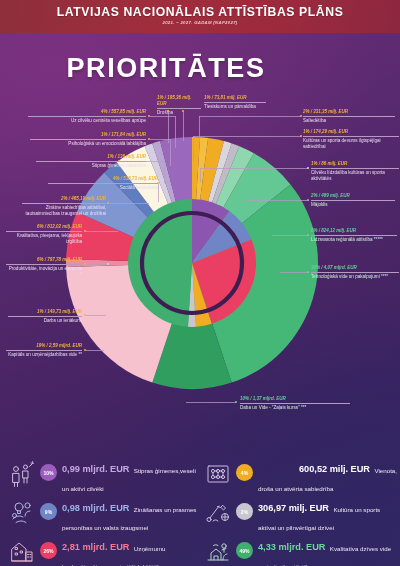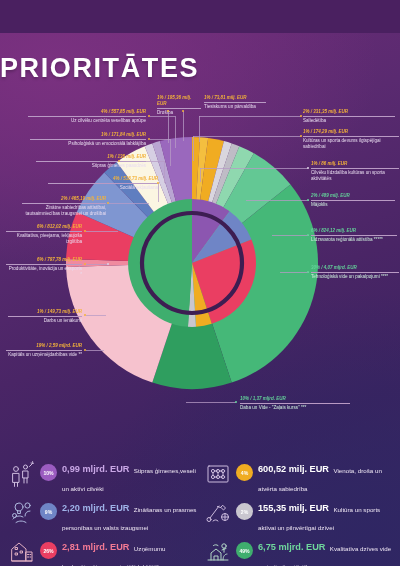--- a/index.html
+++ b/index.html
@@ -29,21 +29,21 @@
   
   .canvas{
     position:absolute;left:0;top:33px;width:400px;height:533px;
     background:
       radial-gradient(ellipse 520px 320px at 14% 6%, #7a3180 0%, rgba(122,49,128,0) 62%),
       radial-gradient(ellipse 460px 420px at 92% 96%, #2f2663 0%, rgba(47,38,99,0) 60%),
       linear-gradient(160deg,#6e2c78 0%,#5a2a70 28%,#4a2566 52%,#3b2360 74%,#342a63 100%);
   }
 
   .title{
-    position:absolute;left:0;top:20px;width:332px;text-align:left;
+    position:absolute;left:0;top:20px;width:332px;text-align:center;
     font-size:27px;font-weight:bold;color:#ffffff;letter-spacing:1.6px;
     text-shadow:0 2px 3px rgba(0,0,0,.22);
   }
 
   
   #chartwrap{position:absolute;left:62px;top:100px;width:260px;height:260px;}
   #chartwrap svg{display:block;}
 
   
   .cal{position:absolute;font-size:4.6px;line-height:1.42;color:#efe6f4;}
@@ -81,20 +81,24 @@
   }
   .ltxt{position:absolute;left:56px;top:1px;right:0;}
   .lamt{font-size:9.2px;font-weight:bold;line-height:1.15;}
   .ldesc{font-size:6.2px;line-height:1.22;color:#efe7f4;padding-top:.5px;}
 </style>
 </head>
 <body>
 
 <div id="page">
 
+  <div class="header">
+    <h1>LATVIJAS NACIONĀLAIS ATTĪSTĪBAS PLĀNS</h1>
+    <div class="sub">2021. – 2027. GADAM (NAP2027)</div>
+  </div>
 
   <div class="canvas">
 
     <div class="title">PRIORITĀTES</div>
 
     <div id="chartwrap">
       <svg width="260" height="260" viewBox="0 0 260 260">
         <g id="outer-ring">
             <path d="M 130 130 L 130.00 4.00 A 126 126 0 0 1 138.07 4.26 Z" fill="#f0ac22"></path>
             <path d="M 130 130 L 138.07 4.26 A 126 126 0 0 1 146.11 5.03 Z" fill="#f4bf3f"></path>
@@ -290,21 +294,21 @@
               <circle cx="11" cy="8" r="4"></circle>
                 <path d="M9.6 12v2.5h2.8V12"></path>
               <circle cx="19.5" cy="6.5" r="2.6"></circle>
                 <path d="M17 17c0-3 2-5 5-5"></path>
               <path d="M5 20c2.5-3 7-4 10-2M8 23.5c3-2 7-2 10 0"></path>
               <circle cx="6.5" cy="16.5" r="2"></circle>
             </svg>
           </span>
           <span class="lbub" style="background: rgb(111, 133, 198);">9%</span>
           <span class="ltxt">
-            <span class="lamt" style="color: rgb(159, 179, 232);">2,20 mljrd. EUR</span>
+            <span class="lamt" style="color: rgb(159, 179, 232);">0,98 mljrd. EUR</span>
             <span class="ldesc">Zināšanas un prasmes personības un valsts izaugsmei</span>
           </span>
         </div>
 
         <div class="lrow">
           <span class="lic">
             <svg viewBox="0 0 28 28" width="28" height="28" fill="none" stroke="#f0bccb" stroke-width="1" stroke-linecap="round">
               <path d="M4 11l7-6 7 6v12H4z"></path>
                 <path d="M7.5 9.5h2v2h-2zM12.5 13h2v2h-2zM7.5 15h2v2h-2z"></path>
               <path d="M18 14h6v9h-6z"></path>
@@ -330,59 +334,59 @@
                 <circle cx="14" cy="11" r="1.6"></circle>
                 <circle cx="19" cy="11" r="1.6"></circle>
               <circle cx="9" cy="17" r="1.6"></circle>
                 <circle cx="14" cy="17" r="1.6"></circle>
                 <circle cx="19" cy="17" r="1.6"></circle>
               <path d="M10.6 11h2.8M15.6 11h2.8M10.6 17h2.8M15.6 17h2.8M9 12.6v2.8M14 12.6v2.8M19 12.6v2.8"></path>
             </svg>
           </span>
           <span class="lbub" style="background: rgb(240, 172, 34);">4%</span>
           <span class="ltxt">
-            <span class="lamt" style="color: rgb(255, 255, 255);">600,52 milj. EUR</span>
+            <span class="lamt" style="color: rgb(255, 255, 255); margin-left: 41px;">600,52 milj. EUR</span>
             <span class="ldesc">Vienota, droša un atvērta sabiedrība</span>
           </span>
         </div>
 
         <div class="lrow">
           <span class="lic">
             <svg viewBox="0 0 28 28" width="28" height="28" fill="none" stroke="#d9c8e8" stroke-width="1" stroke-linecap="round">
               <path d="M6 19l9-12"></path>
                 <path d="M13.5 7.5l3 1"></path>
               <circle cx="5" cy="20.5" r="2"></circle>
               <path d="M19 6.5l2.5 2.5-2 2-2.5-2.5z"></path>
               <circle cx="21" cy="18" r="3.5"></circle>
                 <path d="M21 14.5v7M17.5 18h7"></path>
               <path d="M9 22c1.5-1.5 3.5-1.5 5 0"></path>
             </svg>
           </span>
           <span class="lbub" style="background: rgb(201, 198, 207);">2%</span>
           <span class="ltxt">
-            <span class="lamt" style="color: rgb(255, 255, 255);">155,35 milj. EUR</span>
+            <span class="lamt" style="color: rgb(255, 255, 255);">306,97 milj. EUR</span>
             <span class="ldesc">Kultūra un sports aktīvai un pilnvērtīgai dzīvei</span>
           </span>
         </div>
 
         <div class="lrow">
           <span class="lic">
             <svg viewBox="0 0 28 28" width="28" height="28" fill="none" stroke="#bfe6d0" stroke-width="1" stroke-linecap="round">
               <path d="M4 22h20"></path>
               <path d="M7 22v-7l5-4 5 4v7"></path>
               <path d="M10 22v-4h4v4"></path>
               <path d="M19 22c0-4 2-6 4-6"></path>
               <circle cx="20" cy="8" r="2.2"></circle>
                 <path d="M20 10.2v4M18 12l4-1.5"></path>
               <path d="M9.5 7.5c1.5-1 3-1 4.5 0"></path>
             </svg>
           </span>
           <span class="lbub" style="background: rgb(63, 174, 110);">49%</span>
           <span class="ltxt">
-            <span class="lamt" style="color: rgb(111, 215, 156);">6,75 mljrd. EUR</span>
+            <span class="lamt" style="color: rgb(111, 215, 156);">4,33 mljrd. EUR</span>
             <span class="ldesc">Kvalitatīva dzīves vide un teritoriju attīstība</span>
           </span>
         </div>
       </div>
     </div>
 
   </div>
 </div>
 
 </body></html>

